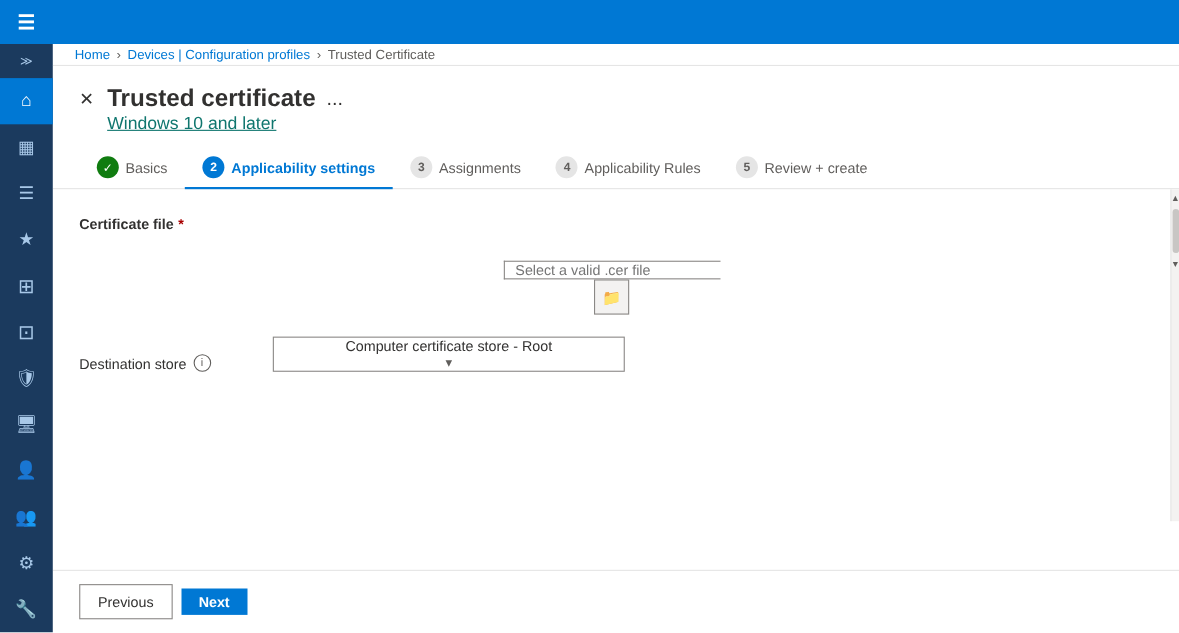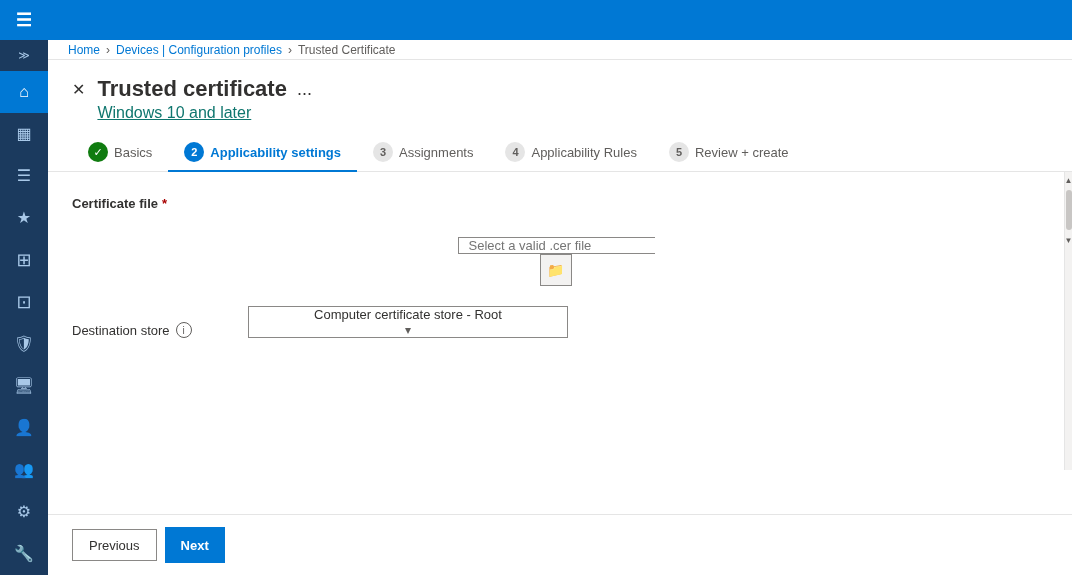--- a/index.html
+++ b/index.html
@@ -322,21 +322,21 @@
       height: 32px;
       padding: 0 16px;
       border: 1px solid #8a8886;
       background: #fff;
       color: #323130;
       font-size: 13px;
       cursor: pointer;
       font-family: inherit;
     }
     .btn-primary {
-      height: 36px;
+      height: 24px;
       padding: 0 16px;
       border: none;
       background: #0078d4;
       color: #fff;
       font-size: 13px;
       cursor: pointer;
       font-family: inherit;
       font-weight: 600;
     }
 

